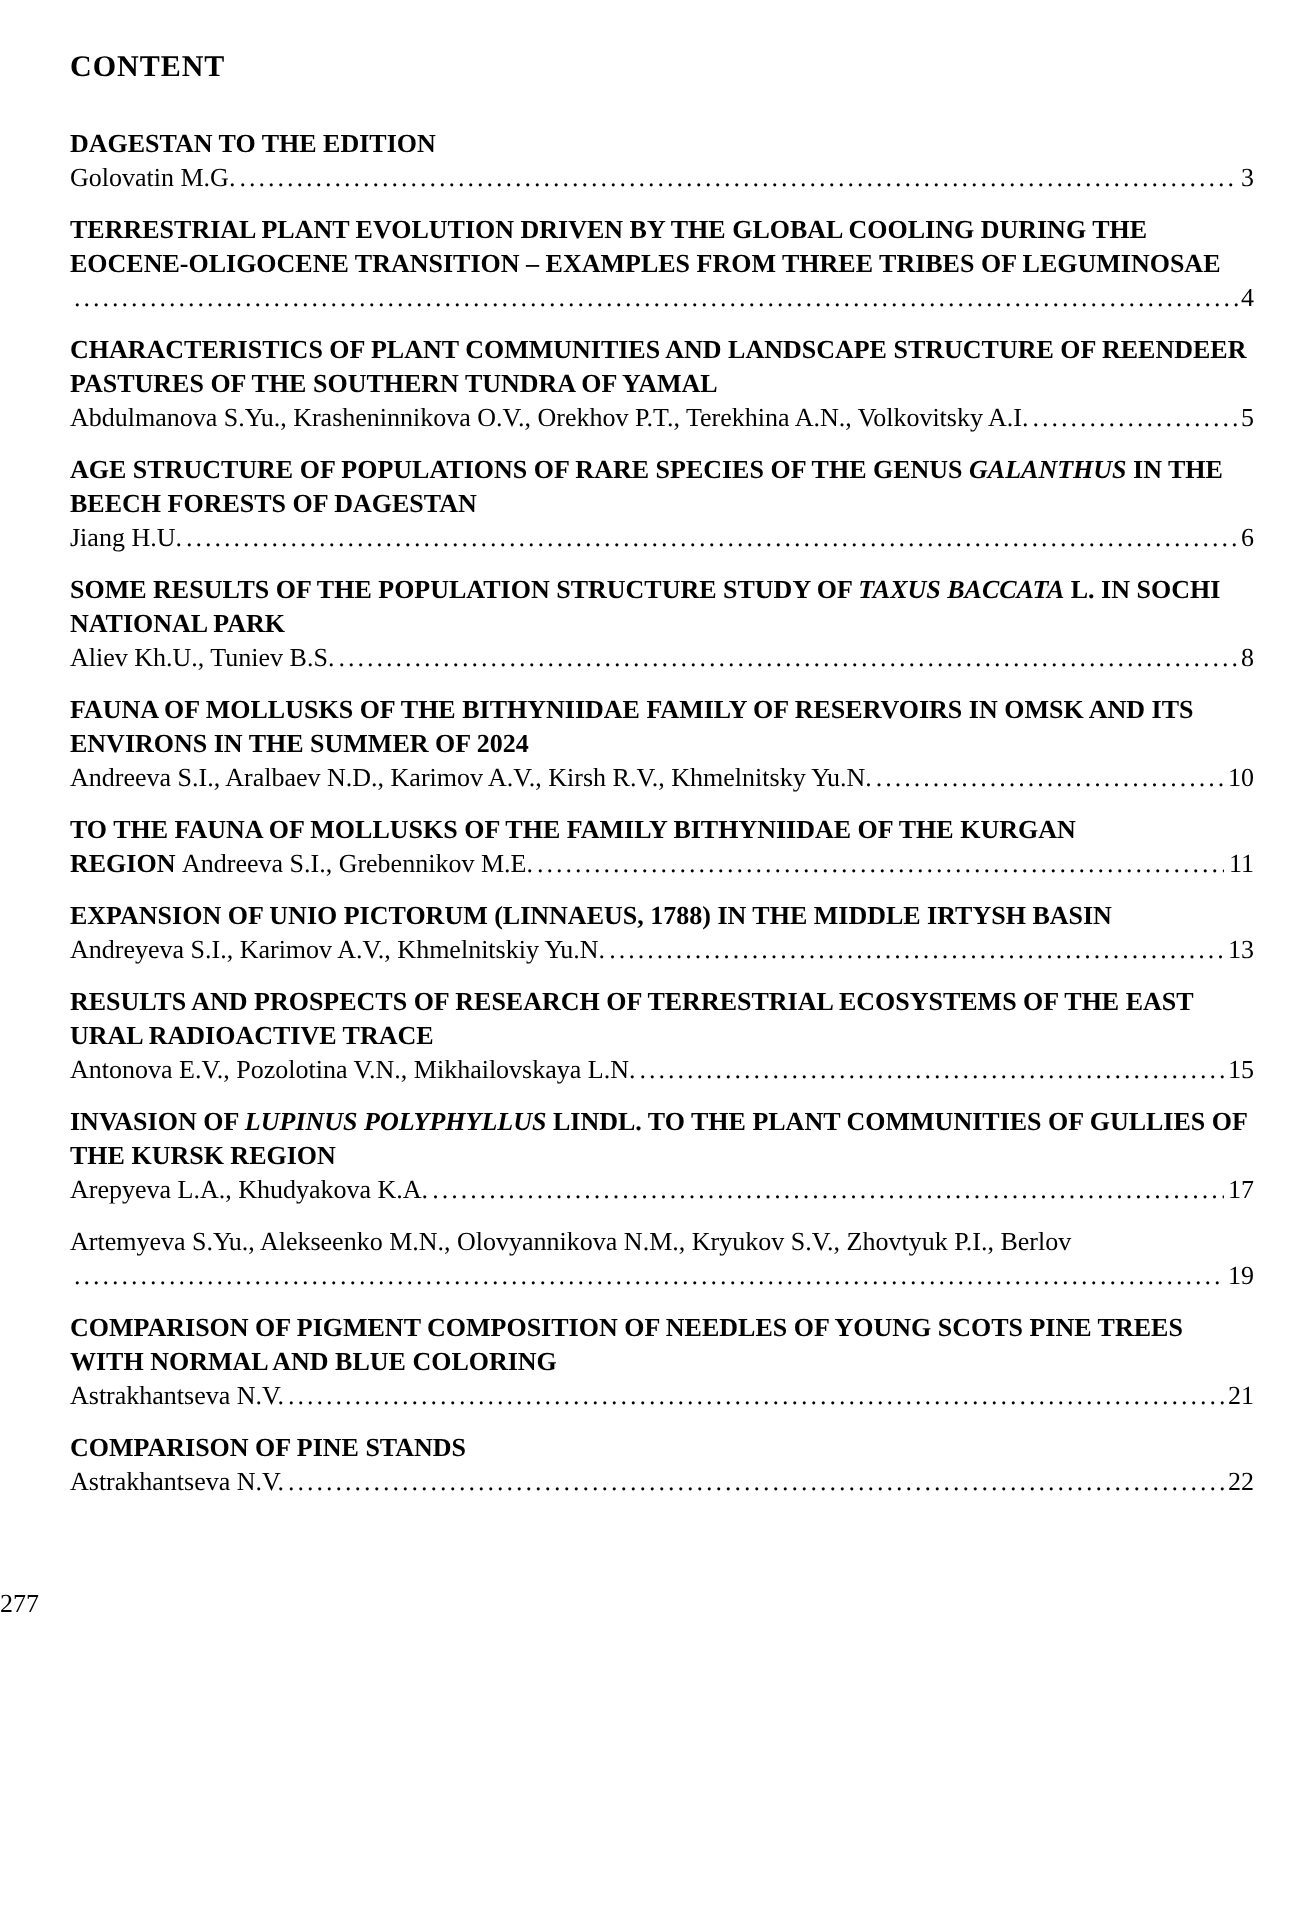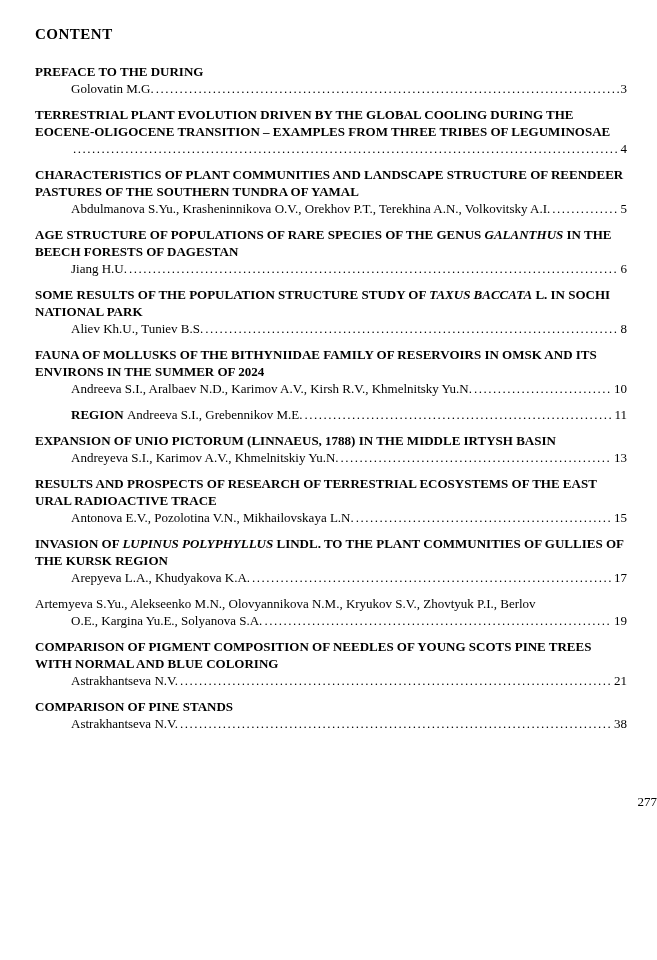--- a/index.html
+++ b/index.html
@@ -42,21 +42,20 @@
   .entry .title .it {
     font-style: italic;
   }
   .author-line {
     font-size: 13px;
     line-height: 17px;
   }
   .author-line.last {
     display: flex;
     align-items: baseline;
-    margin-left: 36px;
   }
   .author-prefix {
     font-weight: bold;
     white-space: pre;
   }
   .authors {
     white-space: nowrap;
   }
   .dots {
     flex: 1 1 auto;
@@ -69,32 +68,32 @@
   .pagenum {
     flex: 0 0 auto;
     margin-left: 2px;
     text-align: right;
   }
   .footer {
     position: absolute;
     bottom: 30px;
     left: 0;
     width: 657px;
-    text-align: right;
+    text-align: left;
     font-size: 13px;
   }
 </style>
 </head>
 <body>
 
 <div class="page">
   <h1 class="heading">CONTENT</h1>
   <div class="entries" id="entries">
       <div class="entry">
-        <div class="title"><span>PREFACE TO THE DURING</span></div>
+        <div class="title"><span>DAGESTAN TO THE EDITION</span></div>
         <div class="author-line last">
           <span class="authors">Golovatin M.G.</span>
           <span class="dots">............................................................................................................................................................................................................................................................................................................</span>
           <span class="pagenum">3</span>
         </div>
       </div>
       <div class="entry">
         <div class="title"><span>TERRESTRIAL PLANT EVOLUTION DRIVEN BY THE GLOBAL COOLING DURING THE EOCENE-OLIGOCENE TRANSITION – EXAMPLES FROM THREE TRIBES OF LEGUMINOSAE</span></div>
         <div class="author-line last">
           <span class="dots">............................................................................................................................................................................................................................................................................................................</span>
@@ -127,20 +126,21 @@
       </div>
       <div class="entry">
         <div class="title"><span>FAUNA OF MOLLUSKS OF THE BITHYNIIDAE FAMILY OF RESERVOIRS IN OMSK AND ITS ENVIRONS IN THE SUMMER OF 2024</span></div>
         <div class="author-line last">
           <span class="authors">Andreeva S.I., Aralbaev N.D., Karimov A.V., Kirsh R.V., Khmelnitsky Yu.N.</span>
           <span class="dots">............................................................................................................................................................................................................................................................................................................</span>
           <span class="pagenum">10</span>
         </div>
       </div>
       <div class="entry">
+        <div class="title"><span>TO THE FAUNA OF MOLLUSKS OF THE FAMILY BITHYNIIDAE OF THE KURGAN</span></div>
         <div class="author-line last">
           <span class="author-prefix">REGION </span>
           <span class="authors">Andreeva S.I., Grebennikov M.E.</span>
           <span class="dots">............................................................................................................................................................................................................................................................................................................</span>
           <span class="pagenum">11</span>
         </div>
       </div>
       <div class="entry">
         <div class="title"><span>EXPANSION OF UNIO PICTORUM (LINNAEUS, 1788) IN THE MIDDLE IRTYSH BASIN</span></div>
         <div class="author-line last">
@@ -161,36 +161,35 @@
         <div class="title"><span>INVASION OF </span><span class="it">LUPINUS POLYPHYLLUS</span><span> LINDL. TO THE PLANT COMMUNITIES OF GULLIES OF THE KURSK REGION</span></div>
         <div class="author-line last">
           <span class="authors">Arepyeva L.A., Khudyakova K.A.</span>
           <span class="dots">............................................................................................................................................................................................................................................................................................................</span>
           <span class="pagenum">17</span>
         </div>
       </div>
       <div class="entry">
         <div class="author-line"><span class="authors">Artemyeva S.Yu., Alekseenko M.N., Olovyannikova N.M., Kryukov S.V., Zhovtyuk P.I., Berlov</span></div>
         <div class="author-line last">
-          <span class="authors">O.E., Kargina Yu.E., Solyanova S.A.</span>
           <span class="dots">............................................................................................................................................................................................................................................................................................................</span>
           <span class="pagenum">19</span>
         </div>
       </div>
       <div class="entry">
         <div class="title"><span>COMPARISON OF PIGMENT COMPOSITION OF NEEDLES OF YOUNG SCOTS PINE TREES WITH NORMAL AND BLUE COLORING</span></div>
         <div class="author-line last">
           <span class="authors">Astrakhantseva N.V.</span>
           <span class="dots">............................................................................................................................................................................................................................................................................................................</span>
           <span class="pagenum">21</span>
         </div>
       </div>
       <div class="entry">
         <div class="title"><span>COMPARISON OF PINE STANDS</span></div>
         <div class="author-line last">
           <span class="authors">Astrakhantseva N.V.</span>
           <span class="dots">............................................................................................................................................................................................................................................................................................................</span>
-          <span class="pagenum">38</span>
+          <span class="pagenum">22</span>
         </div>
       </div>
     </div>
   <div class="footer">277</div>
 </div>
 
 </body></html>

